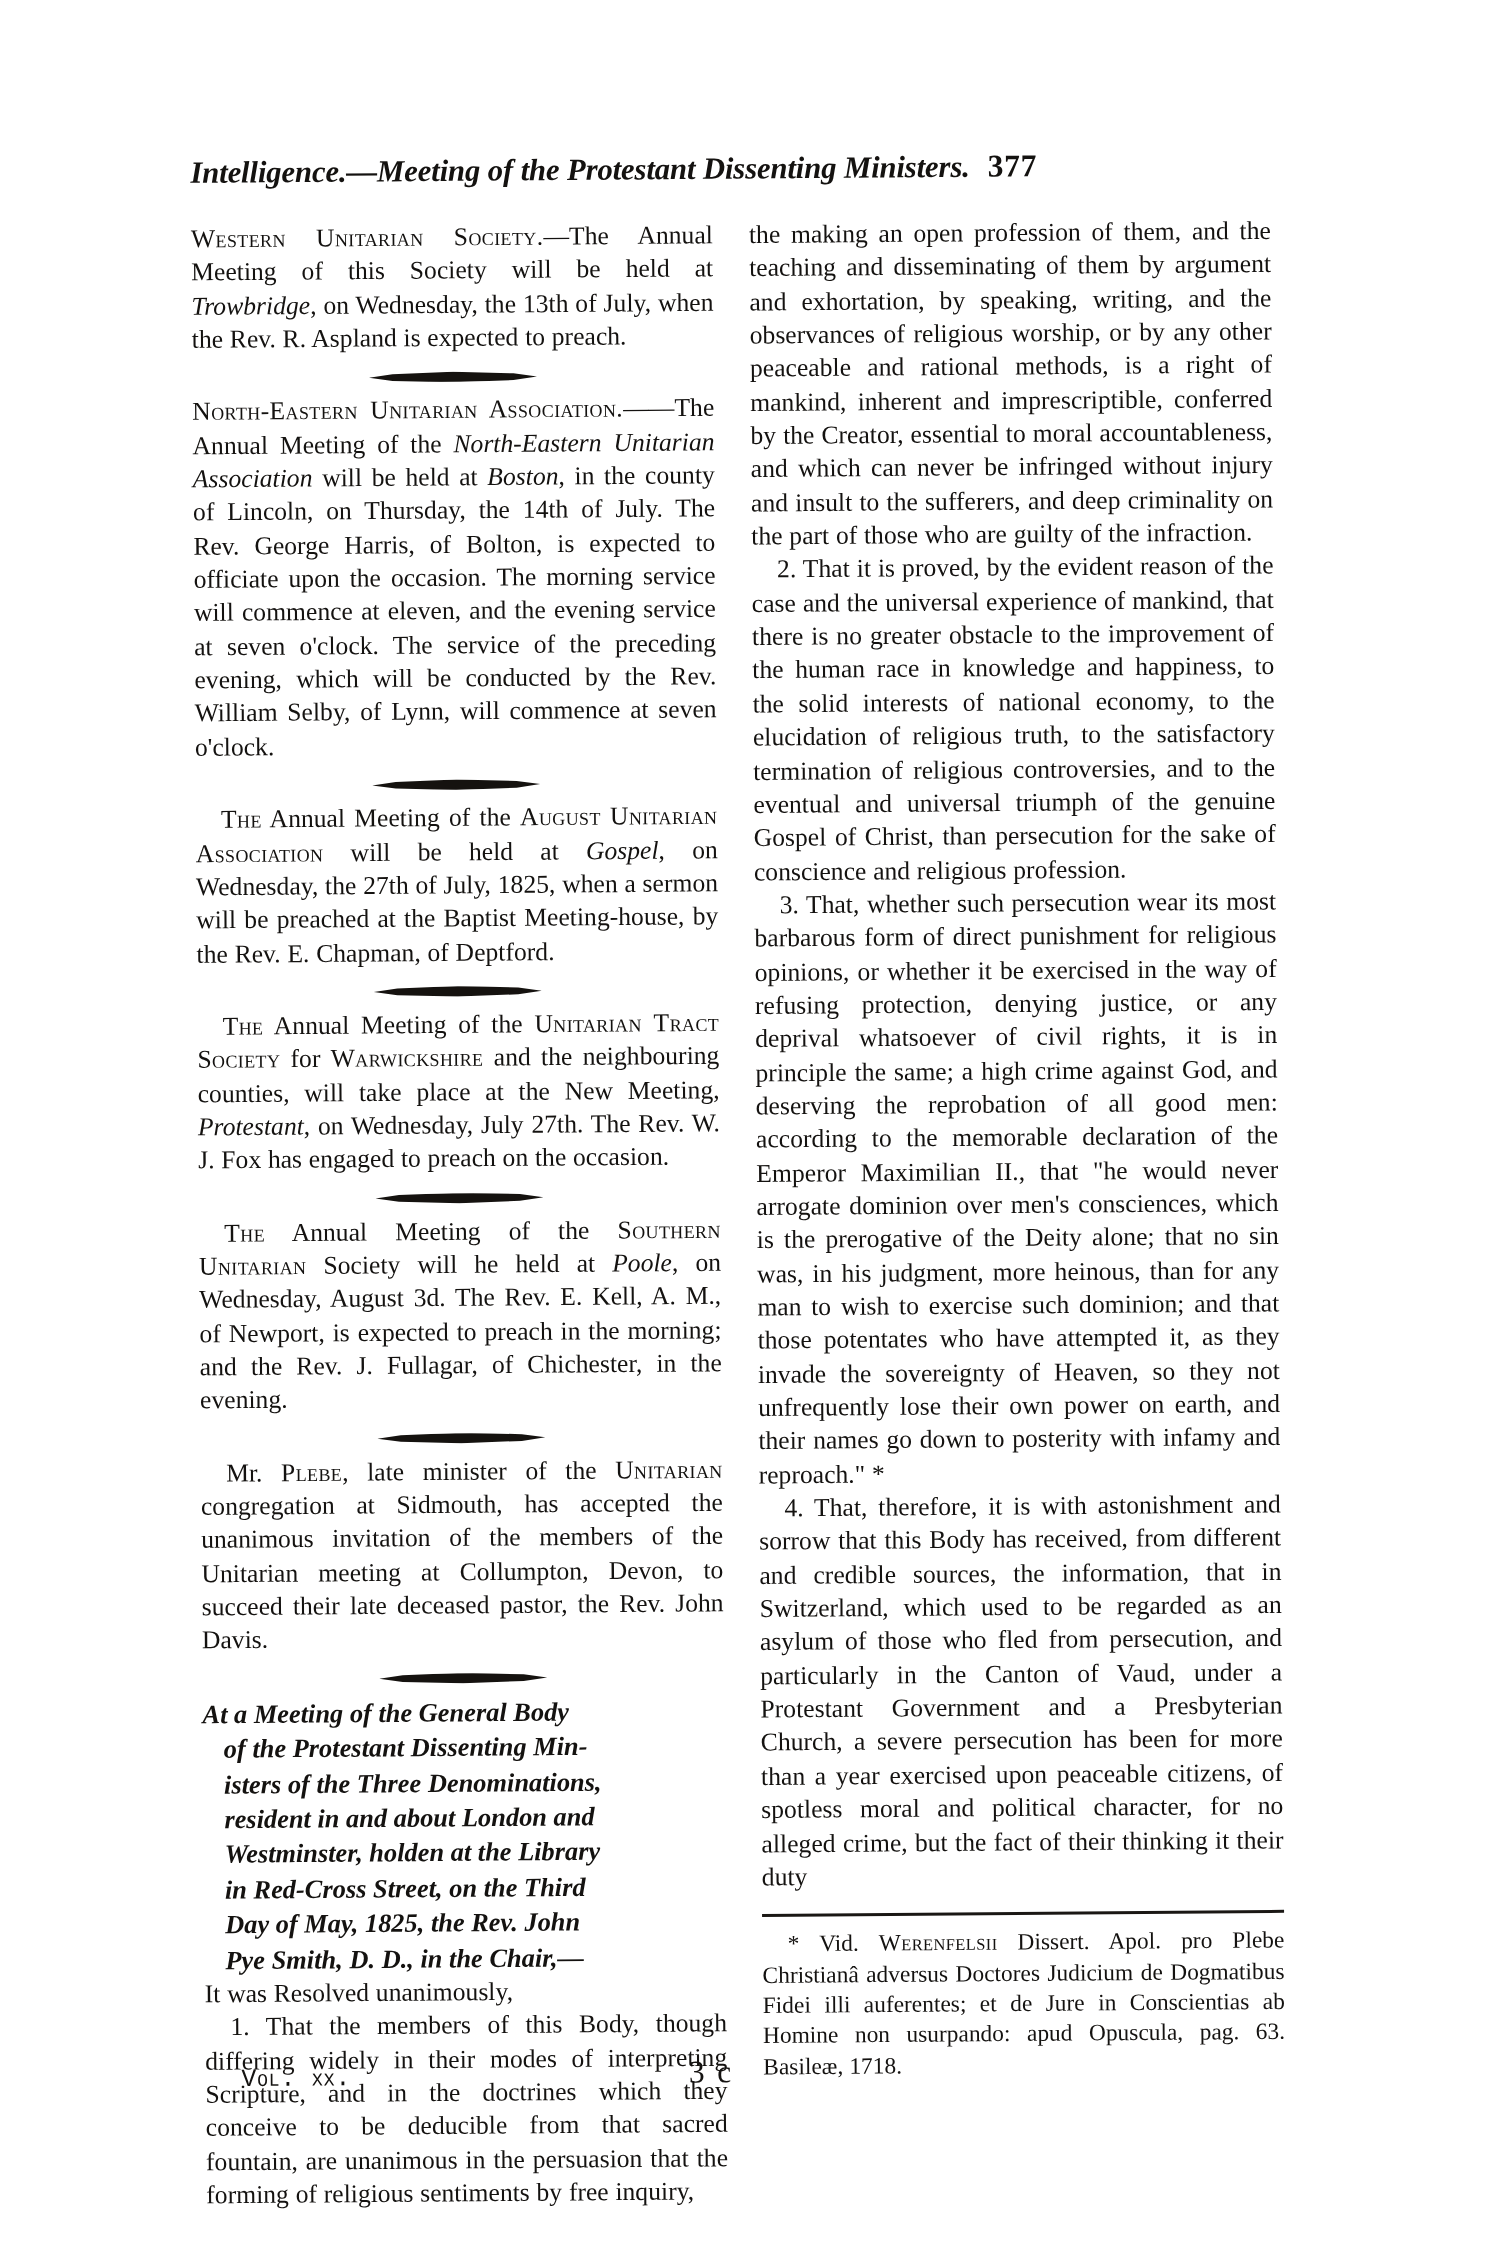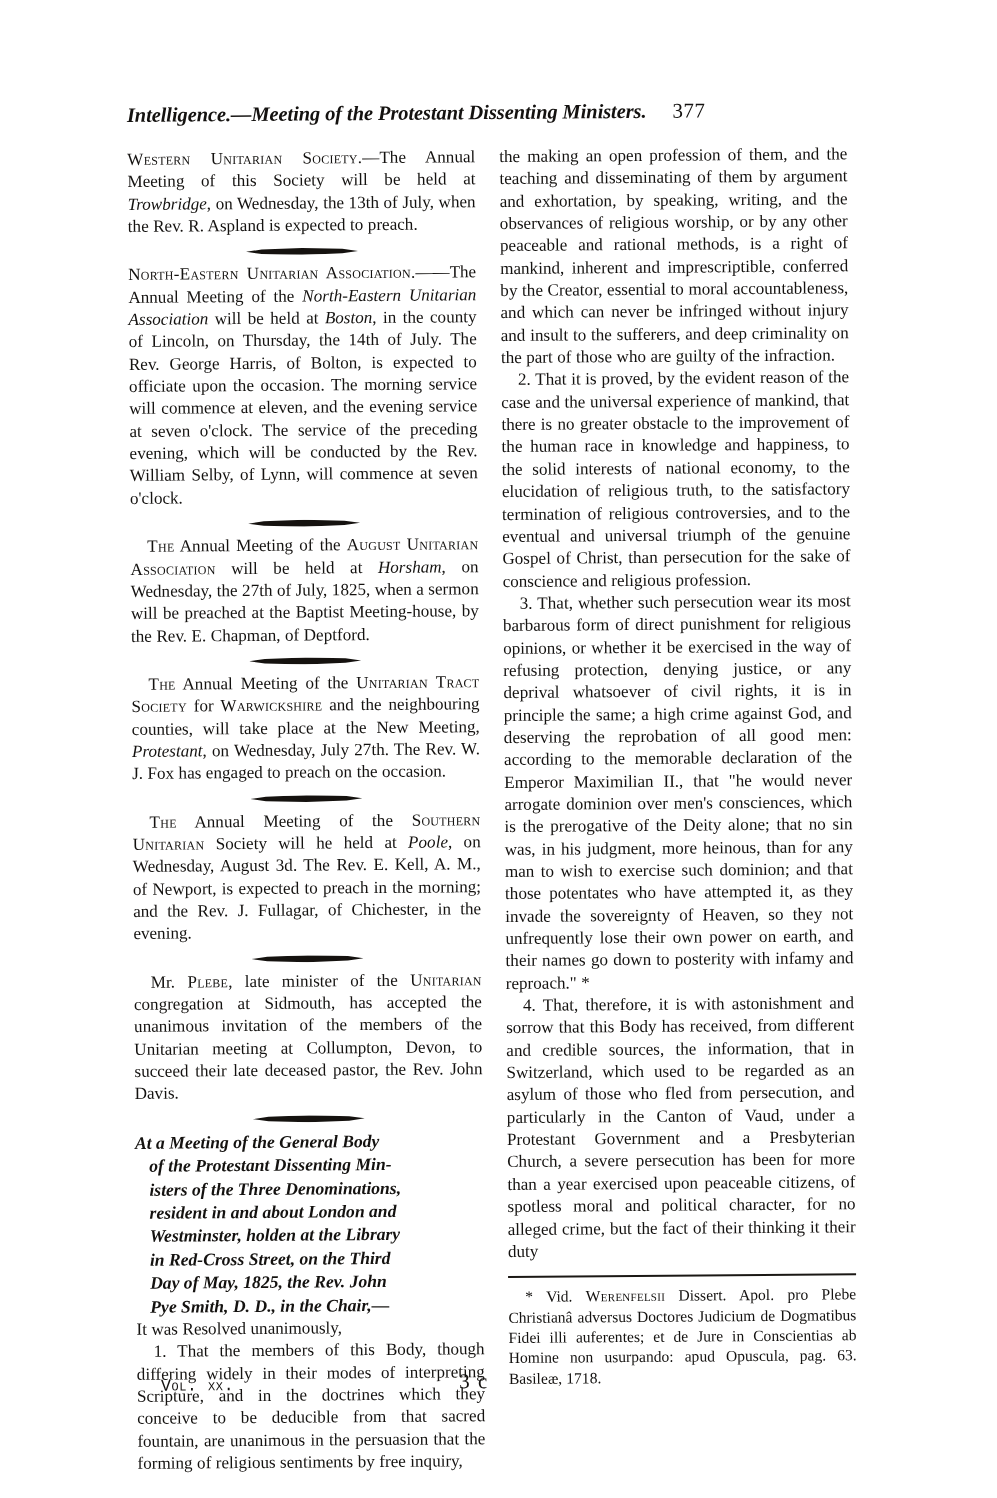--- a/index.html
+++ b/index.html
@@ -36,23 +36,23 @@
     justify-content: flex-start;
   }
   #runhead .rh-title {
     font-style: italic;
     font-weight: bold;
     font-size: 20.5px;
     letter-spacing: -0.1px;
     white-space: nowrap;
   }
   #runhead .rh-folio {
-    font-weight: normal;
+    font-weight: bold;
     font-size: 21px;
-    margin-left: 26px;
+    margin-left: 12px;
     letter-spacing: 0.5px;
   }
 
   
   #cols {
     position: absolute;
     left: 132px;
     top: 146px;
     width: 744px;
   }
@@ -168,21 +168,21 @@
     <div class="col col-left">
 
       <p class="noind"><span class="sc">Western Unitarian Society.</span><span>—The Annual Meeting of this Society will be held at <span class="it">Trowbridge</span>, on Wednesday, the 13th of July, when the Rev. R. Aspland is expected to preach.</span></p>
 
       <div class="divider"></div>
 
       <p class="noind"><span class="sc">North-Eastern Unitarian Association.</span><span>——The Annual Meeting of the <span class="it">North-Eastern Unitarian Association</span> will be held at <span class="it">Boston</span>, in the county of Lincoln, on Thursday, the 14th of July. The Rev. George Harris, of Bolton, is expected to officiate upon the occasion. The morning service will commence at eleven, and the evening service at seven o'clock. The service of the preceding evening, which will be conducted by the Rev. William Selby, of Lynn, will commence at seven o'clock.</span></p>
 
       <div class="divider"></div>
 
-      <p class="ind"><span class="sc">The</span> Annual Meeting of the <span class="sc">August</span> <span class="sc">Unitarian Association</span> will be held at <span class="it">Horsham</span>, on Wednesday, the 27th of July, 1825, when a sermon will be preached at the Baptist Meeting-house, by the Rev. E. Chapman, of Deptford.</p>
+      <p class="ind"><span class="sc">The</span> Annual Meeting of the <span class="sc">August</span> <span class="sc">Unitarian Association</span> will be held at <span class="it">Gospel</span>, on Wednesday, the 27th of July, 1825, when a sermon will be preached at the Baptist Meeting-house, by the Rev. E. Chapman, of Deptford.</p>
 
       <div class="divider"></div>
 
       <p class="ind"><span class="sc">The</span> Annual Meeting of the <span class="sc">Unitarian</span> <span class="sc">Tract Society</span> for <span class="sc">Warwickshire</span> and the neighbouring counties, will take place at the New Meeting, <span class="it">Protestant</span>, on Wednesday, July 27th. The Rev. W. J. Fox has engaged to preach on the occasion.</p>
 
       <div class="divider"></div>
 
       <p class="ind"><span class="sc">The</span> Annual Meeting of the <span class="sc">Southern</span> <span class="sc">Unitarian</span> Society will he held at <span class="it">Poole</span>, on Wednesday, August 3d. The Rev. E. Kell, A. M., of Newport, is expected to preach in the morning; and the Rev. J. Fullagar, of Chichester, in the evening.</p>
 
       <div class="divider"></div>

